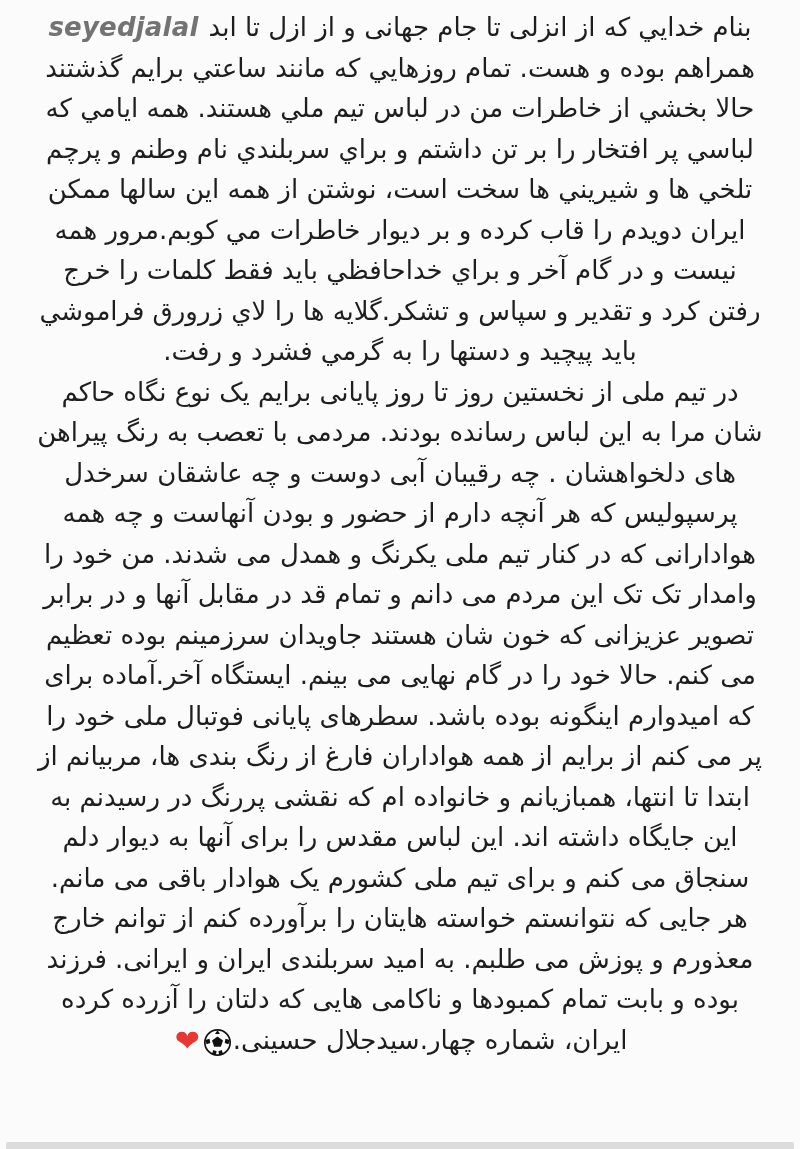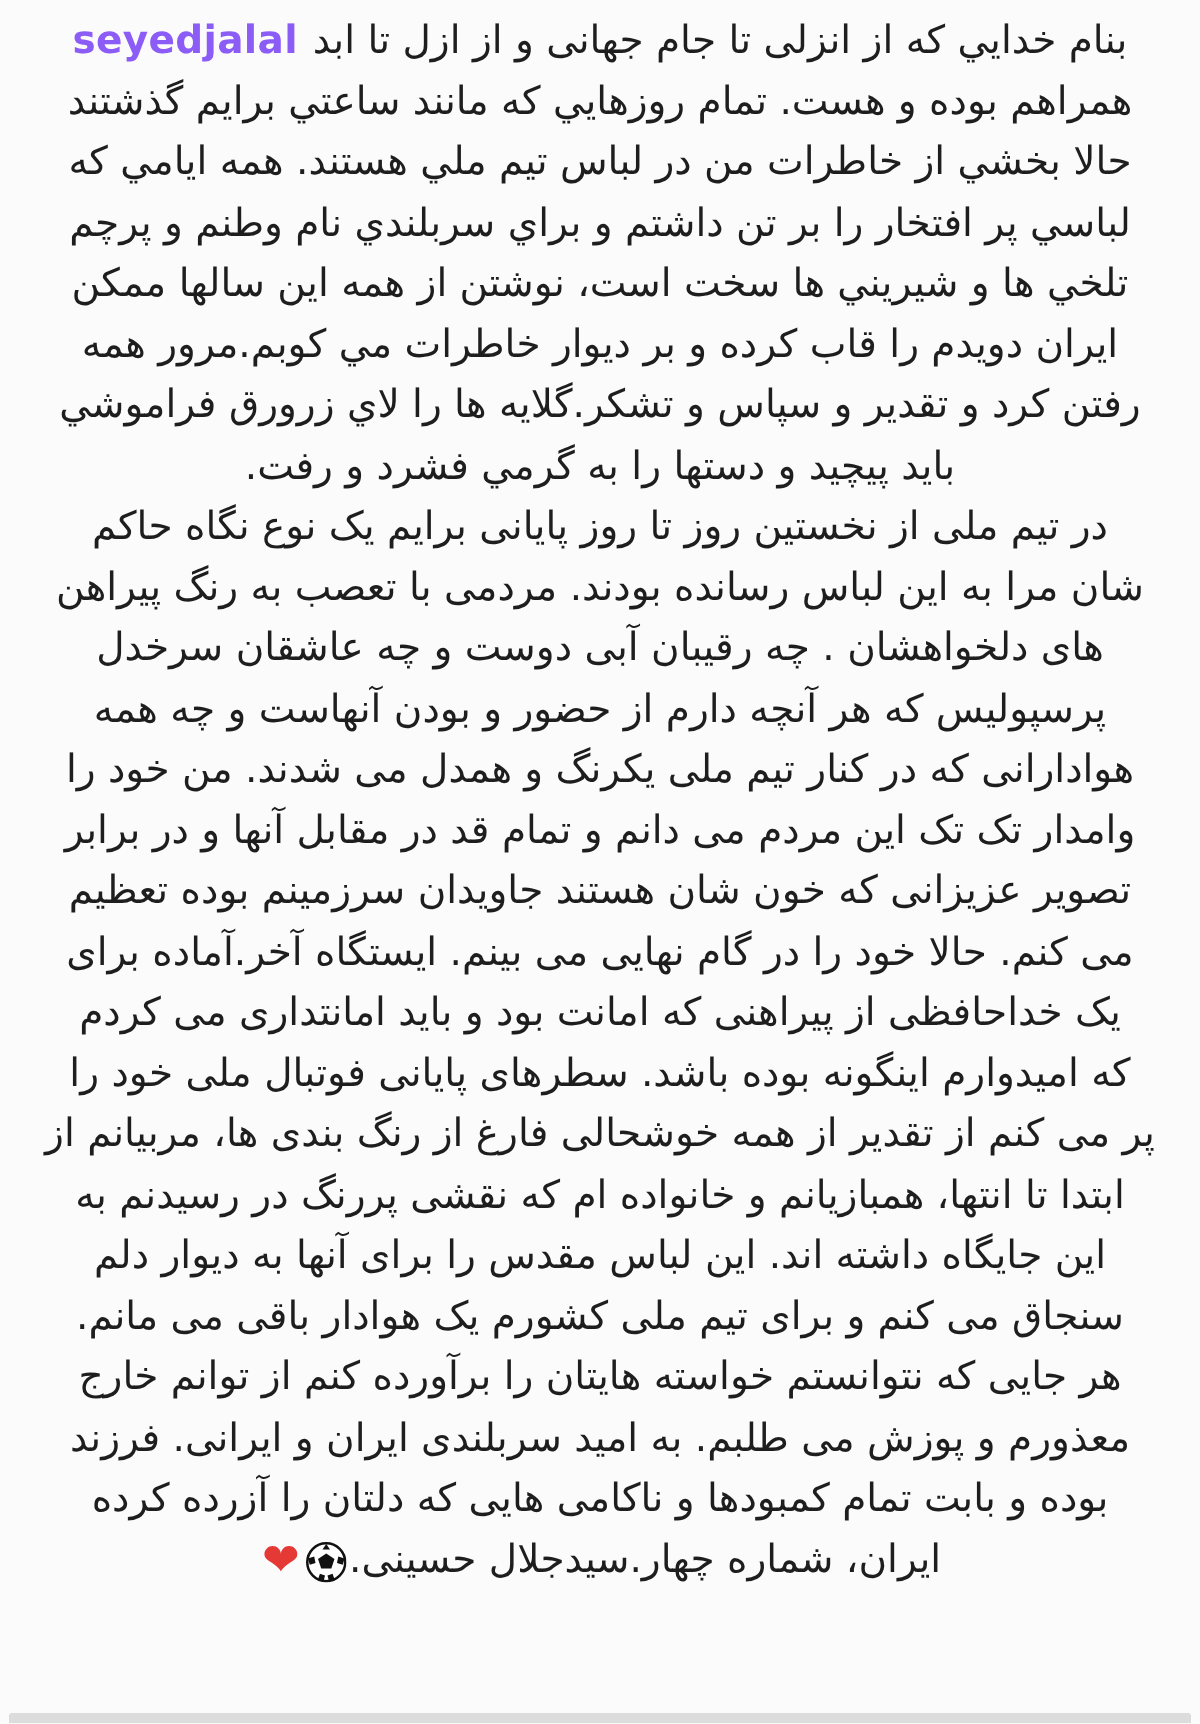--- a/index.html
+++ b/index.html
@@ -33,23 +33,24 @@
     unicode-bidi: isolate;
   }
   .line.first {
     direction: ltr;
     unicode-bidi: isolate;
   }
   .username {
     font-weight: bold;
     font-size: 26px;
     letter-spacing: 0.2px;
-    color: #8b5cf6;
+    color: #737373;
     padding-right: 10px;
     cursor: pointer;
+    font-style: italic;
   }
   .emoji {
     display: inline-block;
     vertical-align: -3px;
     margin: 0 2px;
     font-style: normal;
   }
   .heart {
     color: #e53935;
     font-size: 30px;
@@ -80,33 +81,33 @@
     <div class="line first">
       <b class="username">seyedjalal</b><span dir="rtl">بنام خدايي كه از انزلی تا جام جهانی و از ازل تا ابد</span>
     </div>
 
     <div id="caption-lines">
         <div class="line fa">همراهم بوده و هست. تمام روزهايي كه مانند ساعتي برايم گذشتند</div>
         <div class="line fa">حالا بخشي از خاطرات من در لباس تيم ملي هستند. همه ايامي كه</div>
         <div class="line fa">لباسي پر افتخار را بر تن داشتم و براي سربلندي نام وطنم و پرچم</div>
         <div class="line fa">تلخي ها و شيريني ها سخت است، نوشتن از همه اين سالها ممكن</div>
         <div class="line fa">ايران دويدم را قاب كرده و بر ديوار خاطرات مي كوبم.مرور همه</div>
+        <div class="line fa">نيست و در گام آخر و براي خداحافظي بايد فقط كلمات را خرج</div>
         <div class="line fa">رفتن كرد و تقدير و سپاس و تشكر.گلايه ها را لاي زرورق فراموشي</div>
         <div class="line fa">بايد پيچيد و دستها را به گرمي فشرد و رفت.</div>
         <div class="line fa">در تیم ملی از نخستین روز تا روز پایانی برایم یک نوع نگاه حاکم</div>
         <div class="line fa">شان مرا به این لباس رسانده بودند. مردمی با تعصب به رنگ پیراهن</div>
         <div class="line fa">های دلخواهشان . چه رقیبان آبی دوست و چه عاشقان سرخدل</div>
         <div class="line fa">پرسپولیس که هر آنچه دارم از حضور و بودن آنهاست و چه همه</div>
         <div class="line fa">هوادارانی که در کنار تیم ملی یکرنگ و همدل می شدند. من خود را</div>
         <div class="line fa">وامدار تک تک این مردم می دانم و تمام قد در مقابل آنها و در برابر</div>
         <div class="line fa">تصویر عزیزانی که خون شان هستند جاویدان سرزمینم بوده تعظیم</div>
         <div class="line fa">می کنم. حالا خود را در گام نهایی می بینم. ایستگاه آخر.آماده برای</div>
-        <div class="line fa">یک خداحافظی از پیراهنی که امانت بود و باید امانتداری می کردم</div>
         <div class="line fa">که امیدوارم اینگونه بوده باشد. سطرهای پایانی فوتبال ملی خود را</div>
-        <div class="line fa">پر می کنم از تقدیر از همه خوشحالی فارغ از رنگ بندی ها، مربیانم از</div>
+        <div class="line fa">پر می کنم از برايم از همه هواداران فارغ از رنگ بندی ها، مربیانم از</div>
         <div class="line fa">ابتدا تا انتها، همبازیانم و خانواده ام که نقشی پررنگ در رسیدنم به</div>
         <div class="line fa">این جایگاه داشته اند. این لباس مقدس را برای آنها به دیوار دلم</div>
         <div class="line fa">سنجاق می کنم و برای تیم ملی کشورم یک هوادار باقی می مانم.</div>
         <div class="line fa">هر جایی که نتوانستم خواسته هایتان را برآورده کنم از توانم خارج</div>
         <div class="line fa">معذورم و پوزش می طلبم. به امید سربلندی ایران و ایرانی. فرزند</div>
         <div class="line fa">بوده و بابت تمام کمبودها و ناکامی هایی که دلتان را آزرده کرده</div>
       </div>
 
     <div class="line fa">
       <span>ایران، شماره چهار.سیدجلال حسینی.</span><span class="emoji"><svg class="ball-svg" viewBox="0 0 32 32" aria-hidden="true">

